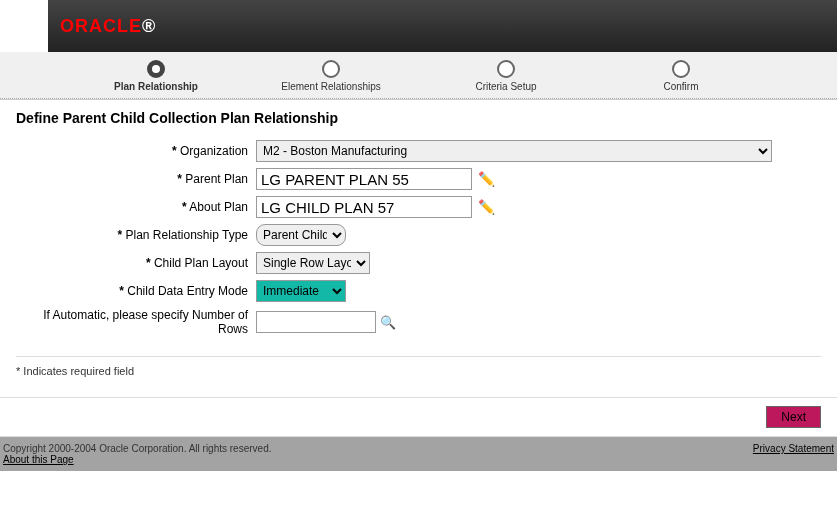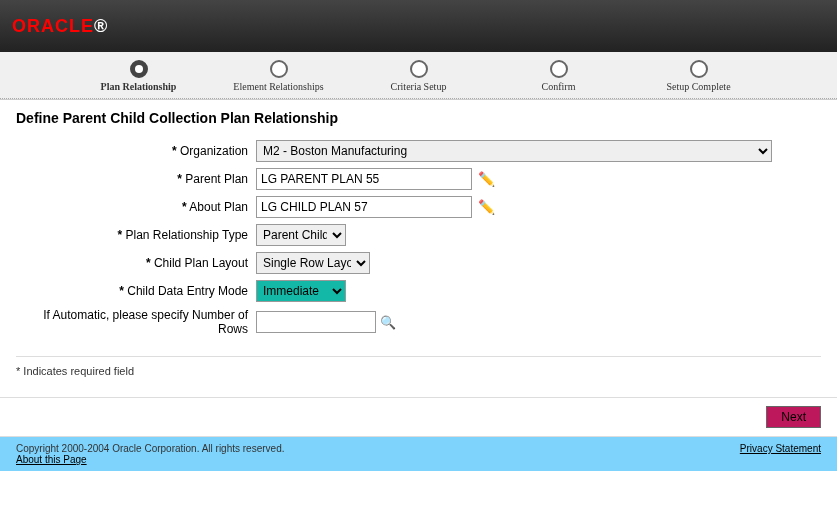--- a/index.html
+++ b/index.html
@@ -5,20 +5,21 @@
     * { box-sizing: border-box; margin: 0; padding: 0; }
     body { font-family: Arial, Helvetica, sans-serif; font-size: 12px; background: #fff; color: #000; width: 837px; min-height: 507px; }
 
     
     #header {
       background: linear-gradient(to bottom, #444, #222);
       padding: 26px 12px;
       height: 36px;
       display: flex;
       align-items: center;
+      margin-left: 48px;
     }
     #oracle-logo {
       color: #fff;
       font-size: 18px;
       font-weight: bold;
       letter-spacing: 1px;
     }
     #oracle-logo span { color: #f00; }
 
     
@@ -100,21 +101,21 @@
     }
     .required-star {
       color: #000;
       font-weight: bold;
     }
     .form-control {
       display: flex;
       align-items: center;
     }
     input[type="text"] {
-      font-size: 12px;
+      font-size: 15px;
       padding: 2px 4px;
       border: 1px solid #999;
       height: 22px;
     }
     select {
       font-size: 12px;
       padding: 1px 2px;
       border: 1px solid #999;
       height: 22px;
     }
@@ -125,20 +126,21 @@
       width: 216px;
     }
     .pencil-icon {
       margin-left: 6px;
       font-size: 14px;
       color: #666;
       cursor: pointer;
     }
     .rel-type-select {
       width: 90px;
+      border-radius: 9px;
     }
     .layout-select {
       width: 114px;
     }
     .mode-select {
       width: 90px;
     }
     .rows-input {
       width: 120px;
     }
@@ -177,23 +179,23 @@
     .btn-next {
       font-size: 12px;
       padding: 3px 14px;
       border: 1px solid #666;
       background: #be185d;
       cursor: pointer;
     }
 
     
     #page-footer {
-      background: #7dd3fc;
+      background: #a3a3a3;
       border-top: 1px solid #ddd;
-      padding: 6px 16px;
+      padding: 6px 3px;
       display: flex;
       justify-content: space-between;
       align-items: flex-start;
       font-size: 10px;
       color: #333;
     }
     #page-footer a {
       color: #000;
       font-size: 10px;
     }
@@ -211,21 +213,21 @@
 </head>
 <body>
 
 <div id="header">
   <div id="oracle-logo">
     <span>ORACLE</span>®
   </div>
 </div>
 
 <div id="wizard-bar">
-  <div id="wizard-steps" style="position: relative; font-family: Liberation Serif, serif;">
+  <div id="wizard-steps" style="position: relative;">
 
     <div class="step-item">
       <div style="position:relative; display:flex; align-items:center; width:100%;">
         
       </div>
       <div class="step-circle active">
         <div style="width:8px;height:8px;border-radius:50%;background:#fff;"></div>
       </div>
       <div class="step-label active">Plan Relationship</div>
     </div>
@@ -238,24 +240,20 @@
     <div class="step-item">
       <div class="step-circle"></div>
       <div class="step-label">Criteria Setup</div>
     </div>
 
     <div class="step-item">
       <div class="step-circle"></div>
       <div class="step-label">Confirm</div>
     </div>
 
-    <div class="step-item">
-      <div class="step-circle"></div>
-      <div class="step-label">Setup Complete</div>
-    </div>
 
   </div>
   <div id="wizard-separator"></div>
 </div>
 
 <div id="main">
   <div id="page-title">Define Parent Child Collection Plan Relationship</div>
 
   <div class="form-row">
     <div class="form-label">

